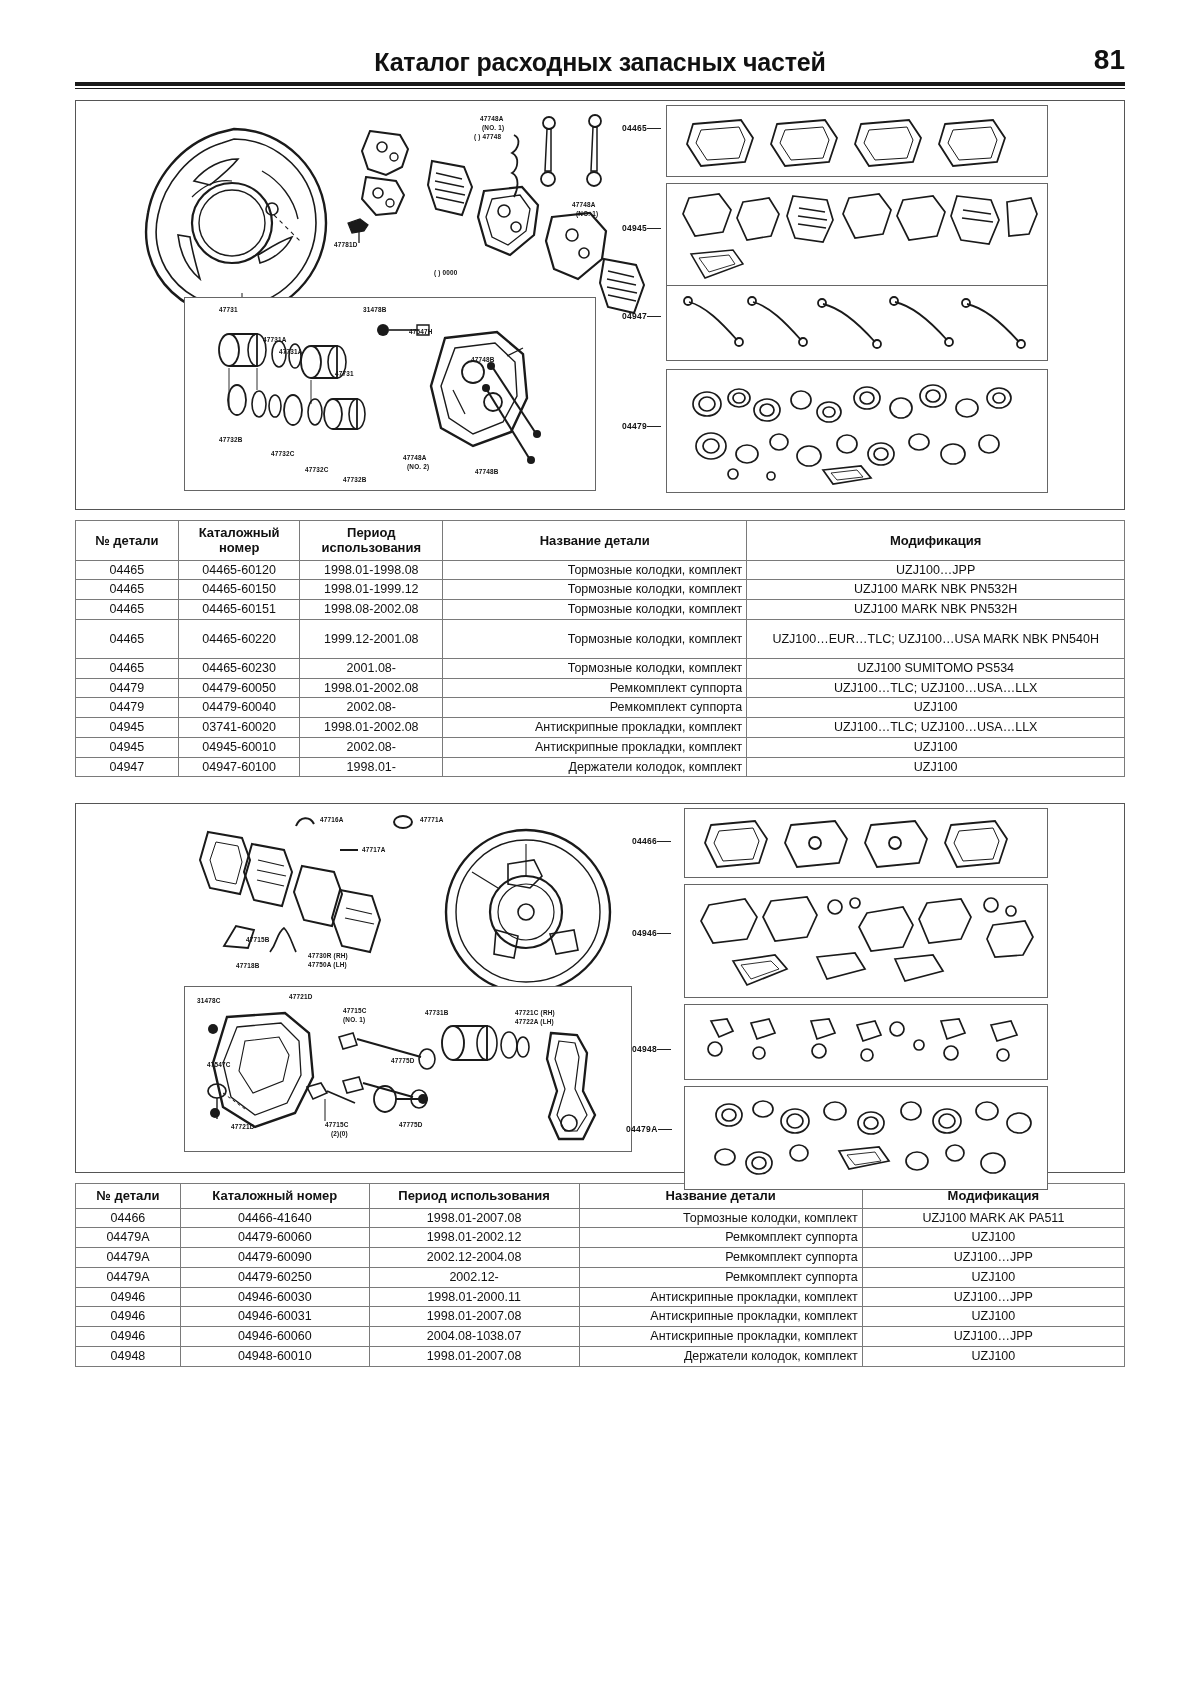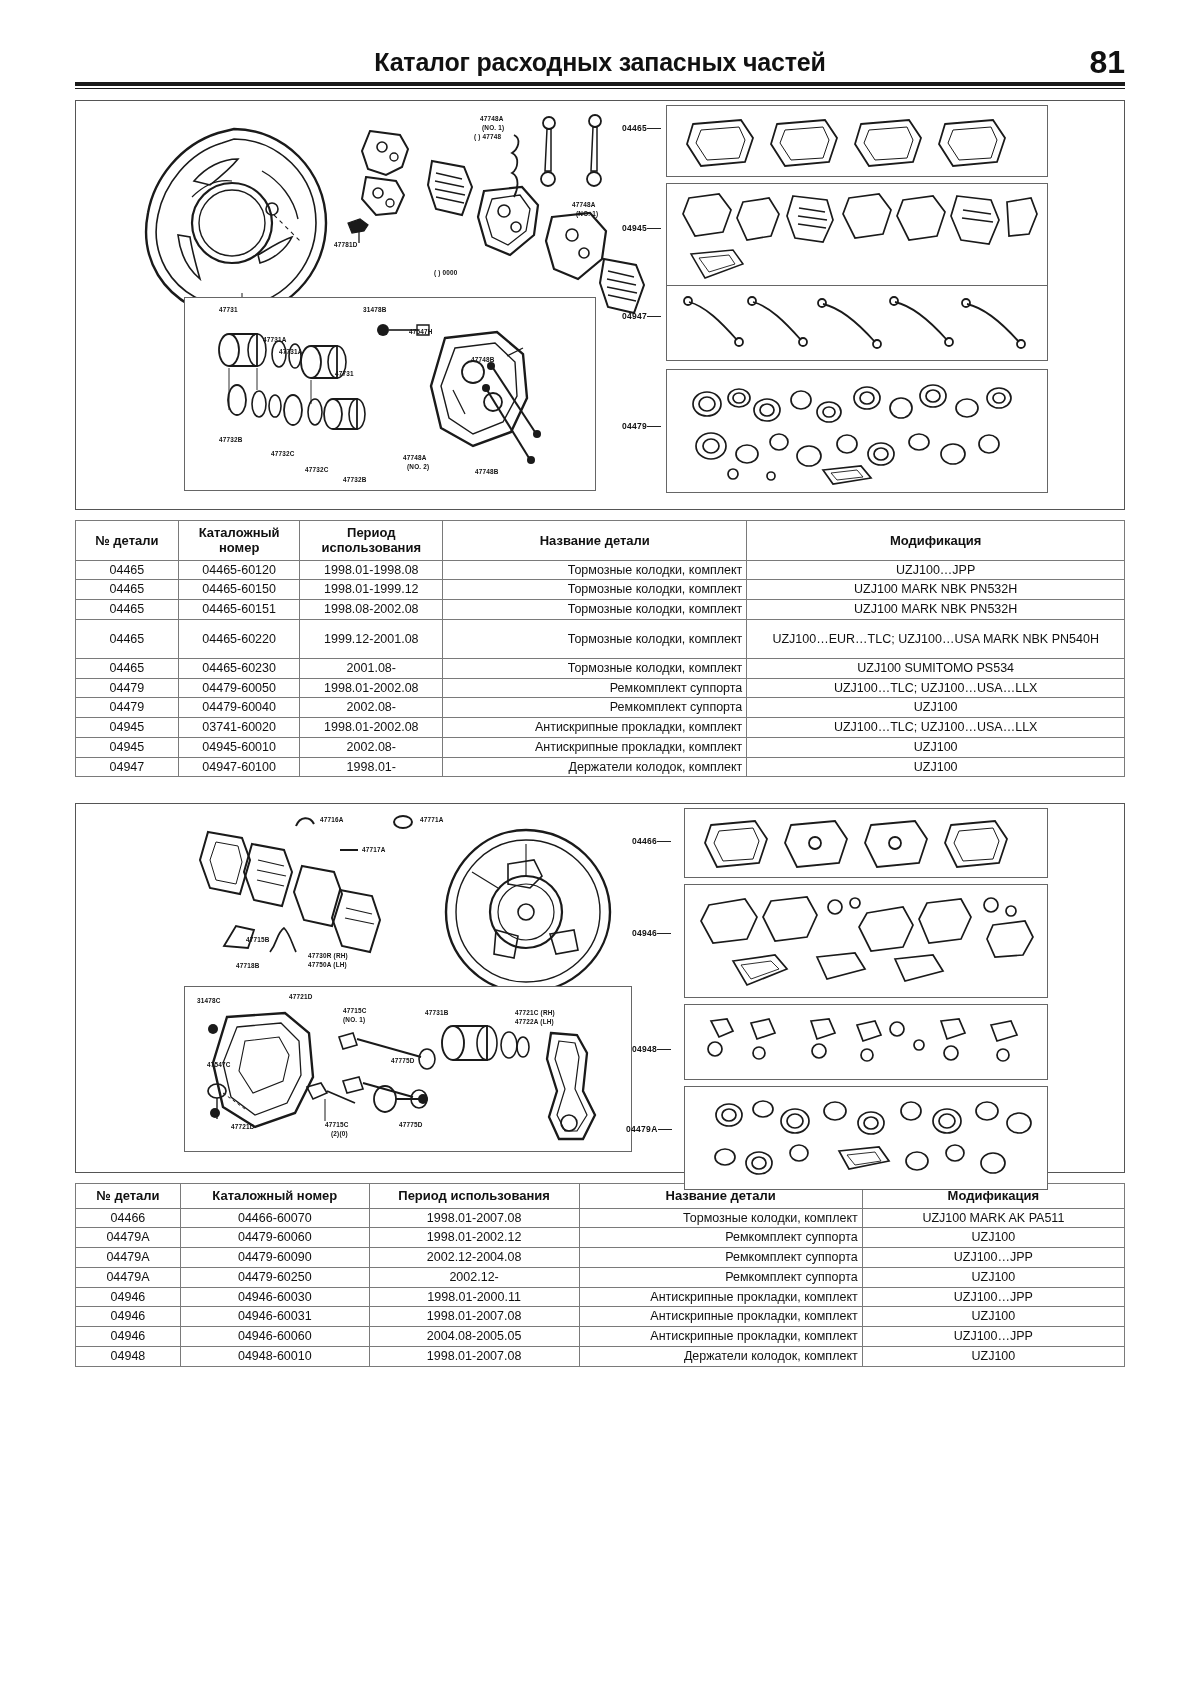--- a/index.html
+++ b/index.html
@@ -37,21 +37,21 @@
     top: 48px;
     text-align: center;
     font-size: 25px;
     font-weight: bold;
     letter-spacing: -0.2px;
   }
   .header-page-number {
     position: absolute;
     right: 0;
     top: 44px;
-    font-size: 32px;
+    font-size: 28px;
     font-weight: bold;
   }
   .header-rule {
     margin-top: 34px;
     border-top: 4px solid #1a1a1a;
     border-bottom: 1px solid #1a1a1a;
     height: 2px;
   }
 
   
@@ -848,21 +848,21 @@
           <th>№ детали</th>
           <th>Каталожный номер</th>
           <th>Период использования</th>
           <th>Название детали</th>
           <th>Модификация</th>
         </tr>
       </thead>
       <tbody>
         <tr>
           <td>04466</td>
-          <td>04466-60070</td>
+          <td>04466-41640</td>
           <td>1998.01-2007.08</td>
           <td class="name">Тормозные колодки, комплект</td>
           <td>UZJ100 MARK AK PA511</td>
         </tr>
         <tr>
           <td>04479A</td>
           <td>04479-60060</td>
           <td>1998.01-2002.12</td>
           <td class="name">Ремкомплект суппорта</td>
           <td>UZJ100</td>
@@ -891,21 +891,21 @@
         <tr>
           <td>04946</td>
           <td>04946-60031</td>
           <td>1998.01-2007.08</td>
           <td class="name">Антискрипные прокладки, комплект</td>
           <td>UZJ100</td>
         </tr>
         <tr>
           <td>04946</td>
           <td>04946-60060</td>
-          <td>2004.08-2005.05</td>
+          <td>2004.08-1038.07</td>
           <td class="name">Антискрипные прокладки, комплект</td>
           <td>UZJ100…JPP</td>
         </tr>
         <tr>
           <td>04948</td>
           <td>04948-60010</td>
           <td>1998.01-2007.08</td>
           <td class="name">Держатели колодок, комплект</td>
           <td>UZJ100</td>
         </tr>

